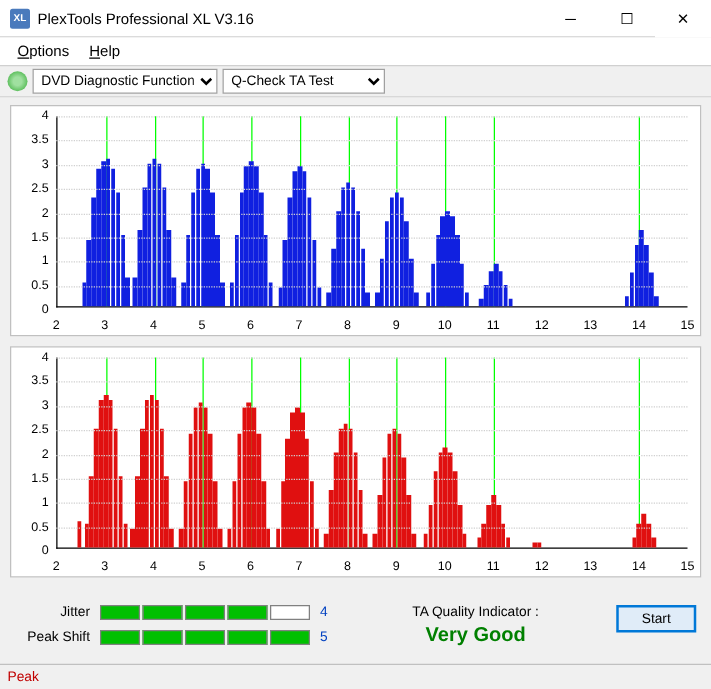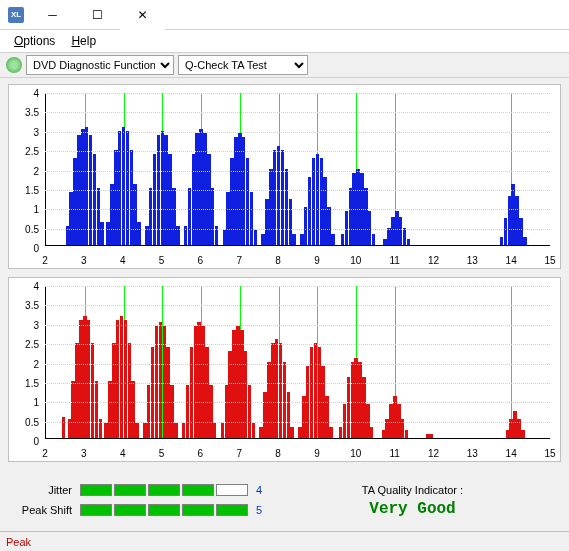--- a/index.html
+++ b/index.html
@@ -29,32 +29,33 @@
 .bottom-panel { padding: 8px 12px 6px; display: flex; align-items: flex-start; gap: 20px; }
 .meters { display: flex; flex-direction: column; gap: 8px; }
 .meter-row { display: flex; align-items: flex-start; gap: 8px; }
 .meter-label { width: 60px; text-align: right; font-size: 11px; }
 .meter-bars { display: flex; gap: 2px; }
 .mbar { width: 32px; height: 12px; border: 1px solid #808080; background: #fff; }
 .mbar.filled { background: #00c000; }
 .meter-val { font-size: 11px; color: #0040c0; width: 12px; }
 .tq { flex: 1; text-align: center; }
 .tq-label { font-size: 11px; margin-bottom: 4px; }
-.tq-val { font-size: 16px; font-weight: bold; color: #008000; font-family: Liberation Mono, monospace; }
+.tq-val { font-size: 16px; font-weight: bold; color: #008000; }
 .btns { display: flex; flex-direction: column; gap: 6px; align-items: flex-end; }
 .btn { width: 64px; height: 22px; font-size: 11px; border: 1px solid #707070; background: #e8e8e8; display: flex; align-items: center; justify-content: center; cursor: default; }
 .btn.primary { border: 2px solid #0078d7; background: #e0ecf8; }
 .btn.disabled { color: #a0a0a0; }
 .statusbar { position: absolute; bottom: 0; left: 0; right: 0; height: 20px; border-top: 1px solid #c0c0c0; background: #f0f0f0; padding: 2px 6px; font-size: 11px; color: #c00000; display: flex; align-items: center; }
 </style>
 </head>
 <body>
 
 <div class="titlebar">
   <div class="icon">XL</div>
+  <div class="title">PlexTools Professional XL V3.16</div>
   <div class="wbtn">─</div>
   <div class="wbtn">☐</div>
   <div class="wbtn close">✕</div>
 </div>
 
 <div class="menubar">
   <div class="menu"><u>O</u><span>ptions</span></div>
   <div class="menu"><u>H</u><span>elp</span></div>
 </div>
 
@@ -354,18 +355,19 @@
           <div class="mbar filled"></div>
         </div>
       <div class="meter-val">5</div>
     </div>
   </div>
   <div class="tq">
     <div class="tq-label">TA Quality Indicator :</div>
     <div class="tq-val">Very Good</div>
   </div>
   <div class="btns">
+    <div class="btn primary">Start</div>
   </div>
 </div>
 
 <div class="statusbar">
   <span>Peak</span>
 </div>
 
 </body></html>

